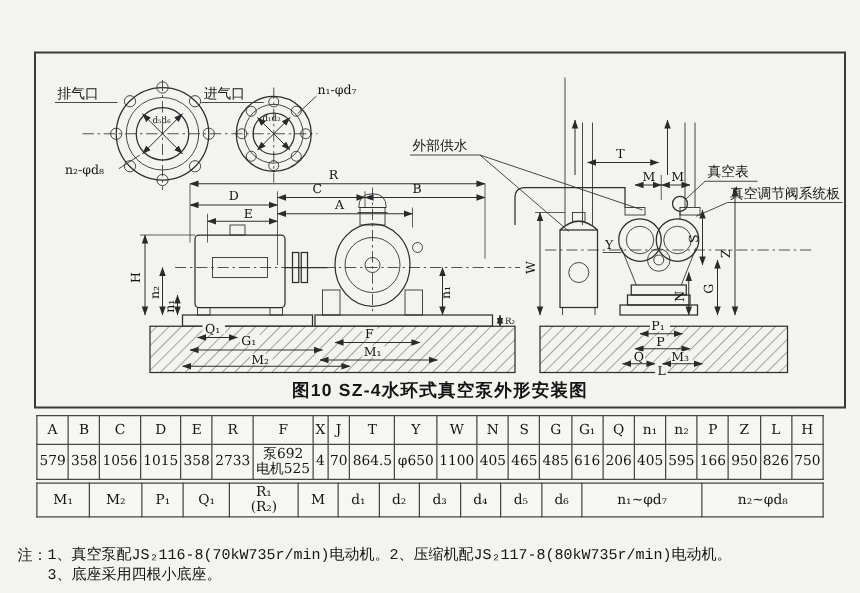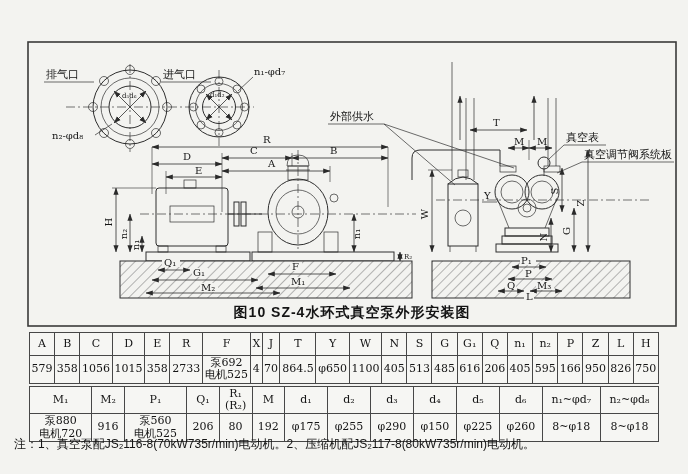--- a/index.html
+++ b/index.html
@@ -20,21 +20,21 @@
   .tblwrap{position:absolute;left:29px;top:332px;width:630px;}
   table{border-collapse:collapse;width:630px;background:#f6f6f3;}
   td{border:1px solid #474747;text-align:center;vertical-align:middle;
      font:11px "DejaVu Serif",serif;color:#141414;padding:1px 1px;
      white-space:pre-line;line-height:1.12;}
   .hdr td{height:20px;}
   .val td{height:24px;}
   .t2{margin-top:2px;}
   .notes{position:absolute;left:14px;top:437px;display:flex;
          font:12px "Liberation Sans",sans-serif;color:#141414;line-height:1.3;}
-  .notes .lines div{white-space:nowrap;}
+  .notes .lines div{white-space:nowrap;font-family:Liberation Mono, monospace;}
 </style>
 </head>
 <body>
 
 <div class="page">
 
 <svg width="688" height="330" viewBox="0 0 688 330">
   <defs>
     <pattern id="hatch" patternUnits="userSpaceOnUse" width="7" height="7" patternTransform="rotate(45)">
       <rect width="7" height="7" fill="#f3f3f0"></rect>
@@ -313,21 +313,21 @@
             <td>358</td>
             <td>2733</td>
             <td>泵692
 电机525</td>
             <td>4</td>
             <td>70</td>
             <td>864.5</td>
             <td>φ650</td>
             <td>1100</td>
             <td>405</td>
-            <td>513</td>
+            <td>465</td>
             <td>485</td>
             <td>616</td>
             <td>206</td>
             <td>405</td>
             <td>595</td>
             <td>166</td>
             <td>950</td>
             <td>826</td>
             <td>750</td>
           </tr>
@@ -345,42 +345,25 @@
             <td>M</td>
             <td>d₁</td>
             <td>d₂</td>
             <td>d₃</td>
             <td>d₄</td>
             <td>d₅</td>
             <td>d₆</td>
             <td>n₁~φd₇</td>
             <td>n₂~φd₈</td>
           </tr>
-    <tr class="val" id="r2v">
-            <td>泵880
-电机720</td>
-            <td>916</td>
-            <td>泵560
-电机525</td>
-            <td>206</td>
-            <td>80</td>
-            <td>192</td>
-            <td>φ175</td>
-            <td>φ255</td>
-            <td>φ290</td>
-            <td>φ150</td>
-            <td>φ225</td>
-            <td>φ260</td>
-            <td>8~φ18</td>
-            <td>8~φ18</td>
-          </tr>
   </tbody>
       </table>
 </div>
 
 <div class="notes">
   <span>注：</span>
   <div class="lines">
     <div>1、真空泵配JS₂116-8(70kW735r/min)电动机。2、压缩机配JS₂117-8(80kW735r/min)电动机。</div>
+    <div>3、底座采用四根小底座。</div>
   </div>
 </div>
 
 </div>
 
 </body></html>

